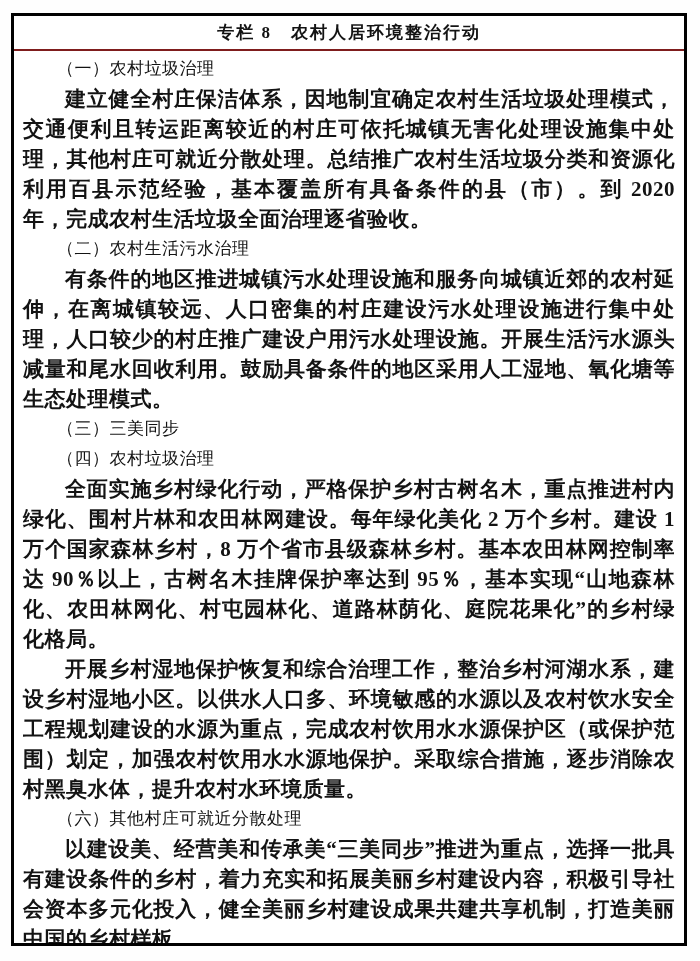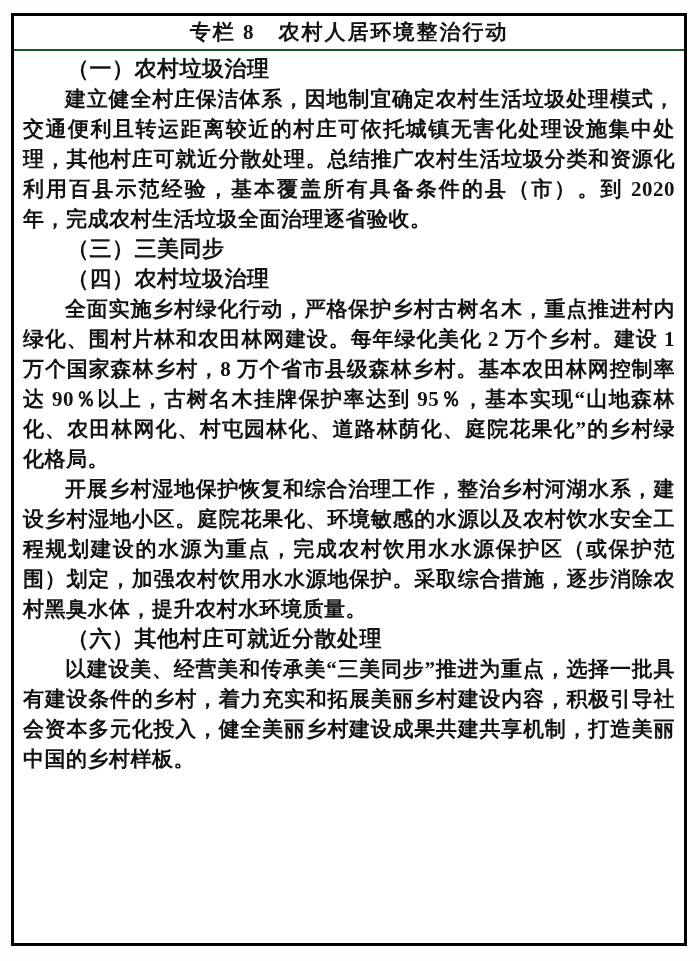--- a/index.html
+++ b/index.html
@@ -23,34 +23,34 @@
     width: 676px;
     height: 933px;
     box-sizing: border-box;
     border: 3px solid #000000;
     background: #ffffff;
     overflow: hidden;
   }
   .panel-title {
     height: 33px;
     line-height: 33px;
-    border-bottom: 2px solid #14532d;
+    border-bottom: 2px solid #7f1d1d;
     text-align: center;
-    font-size: 21px;
+    font-size: 17px;
     font-weight: 700;
     letter-spacing: 2px;
     white-space: nowrap;
   }
   .panel-body {
     padding: 3px 9px 0 9px;
   }
   .sec-heading {
     margin: 0;
-    font-size: 22px;
-    font-weight: 700;
+    font-size: 17px;
+    font-weight: 400;
     line-height: 30px;
     text-indent: 2em;
     letter-spacing: 0.5px;
   }
   .sec-para {
     margin: 0;
     font-size: 21px;
     font-weight: 600;
     line-height: 30px;
     text-indent: 2em;
@@ -66,32 +66,36 @@
 
     <div class="panel-title">专栏 8　农村人居环境整治行动</div>
 
     <div class="panel-body">
 
       <section>
         <p class="sec-heading">（一）农村垃圾治理</p>
         <p class="sec-para">建立健全村庄保洁体系，因地制宜确定农村生活垃圾处理模式，交通便利且转运距离较近的村庄可依托城镇无害化处理设施集中处理，其他村庄可就近分散处理。总结推广农村生活垃圾分类和资源化利用百县示范经验，基本覆盖所有具备条件的县（市）。到 2020 年，完成农村生活垃圾全面治理逐省验收。</p>
       </section>
 
+      <section>
+        <p class="sec-heading">（二）农村生活污水治理</p>
+        <p class="sec-para">有条件的地区推进城镇污水处理设施和服务向城镇近郊的农村延伸，在离城镇较远、人口密集的村庄建设污水处理设施进行集中处理，人口较少的村庄推广建设户用污水处理设施。开展生活污水源头减量和尾水回收利用。鼓励具备条件的地区采用人工湿地、氧化塘等生态处理模式。</p>
+      </section>
 
       <section>
         <p class="sec-heading">（三）三美同步</p>
       </section>
 
       <section>
         <p class="sec-heading">（四）农村垃圾治理</p>
         <p class="sec-para">全面实施乡村绿化行动，严格保护乡村古树名木，重点推进村内绿化、围村片林和农田林网建设。每年绿化美化 2 万个乡村。建设 1 万个国家森林乡村，8 万个省市县级森林乡村。基本农田林网控制率达 90％以上，古树名木挂牌保护率达到 95％，基本实现“山地森林化、农田林网化、村屯园林化、道路林荫化、庭院花果化”的乡村绿化格局。</p>
       </section>
 
       <section>
-        <p class="sec-para">开展乡村湿地保护恢复和综合治理工作，整治乡村河湖水系，建设乡村湿地小区。庭院花果化、环境敏感的水源以及农村饮水安全工程规划建设的水源为重点，完成农村饮用水水源保护区（或保护范围）划定，加强农村饮用水水源地保护。采取综合措施，逐步消除农村黑臭水体，提升农村水环境质量。</p>
+        <p class="sec-para">开展乡村湿地保护恢复和综合治理工作，整治乡村河湖水系，建设乡村湿地小区。以供水人口多、环境敏感的水源以及农村饮水安全工程规划建设的水源为重点，完成农村饮用水水源保护区（或保护范围）划定，加强农村饮用水水源地保护。采取综合措施，逐步消除农村黑臭水体，提升农村水环境质量。</p>
       </section>
 
       <section>
         <p class="sec-heading">（六）其他村庄可就近分散处理</p>
         <p class="sec-para">以建设美、经营美和传承美“三美同步”推进为重点，选择一批具有建设条件的乡村，着力充实和拓展美丽乡村建设内容，积极引导社会资本多元化投入，健全美丽乡村建设成果共建共享机制，打造美丽中国的乡村样板。</p>
       </section>
 
     </div>
   </div>
 </div>

